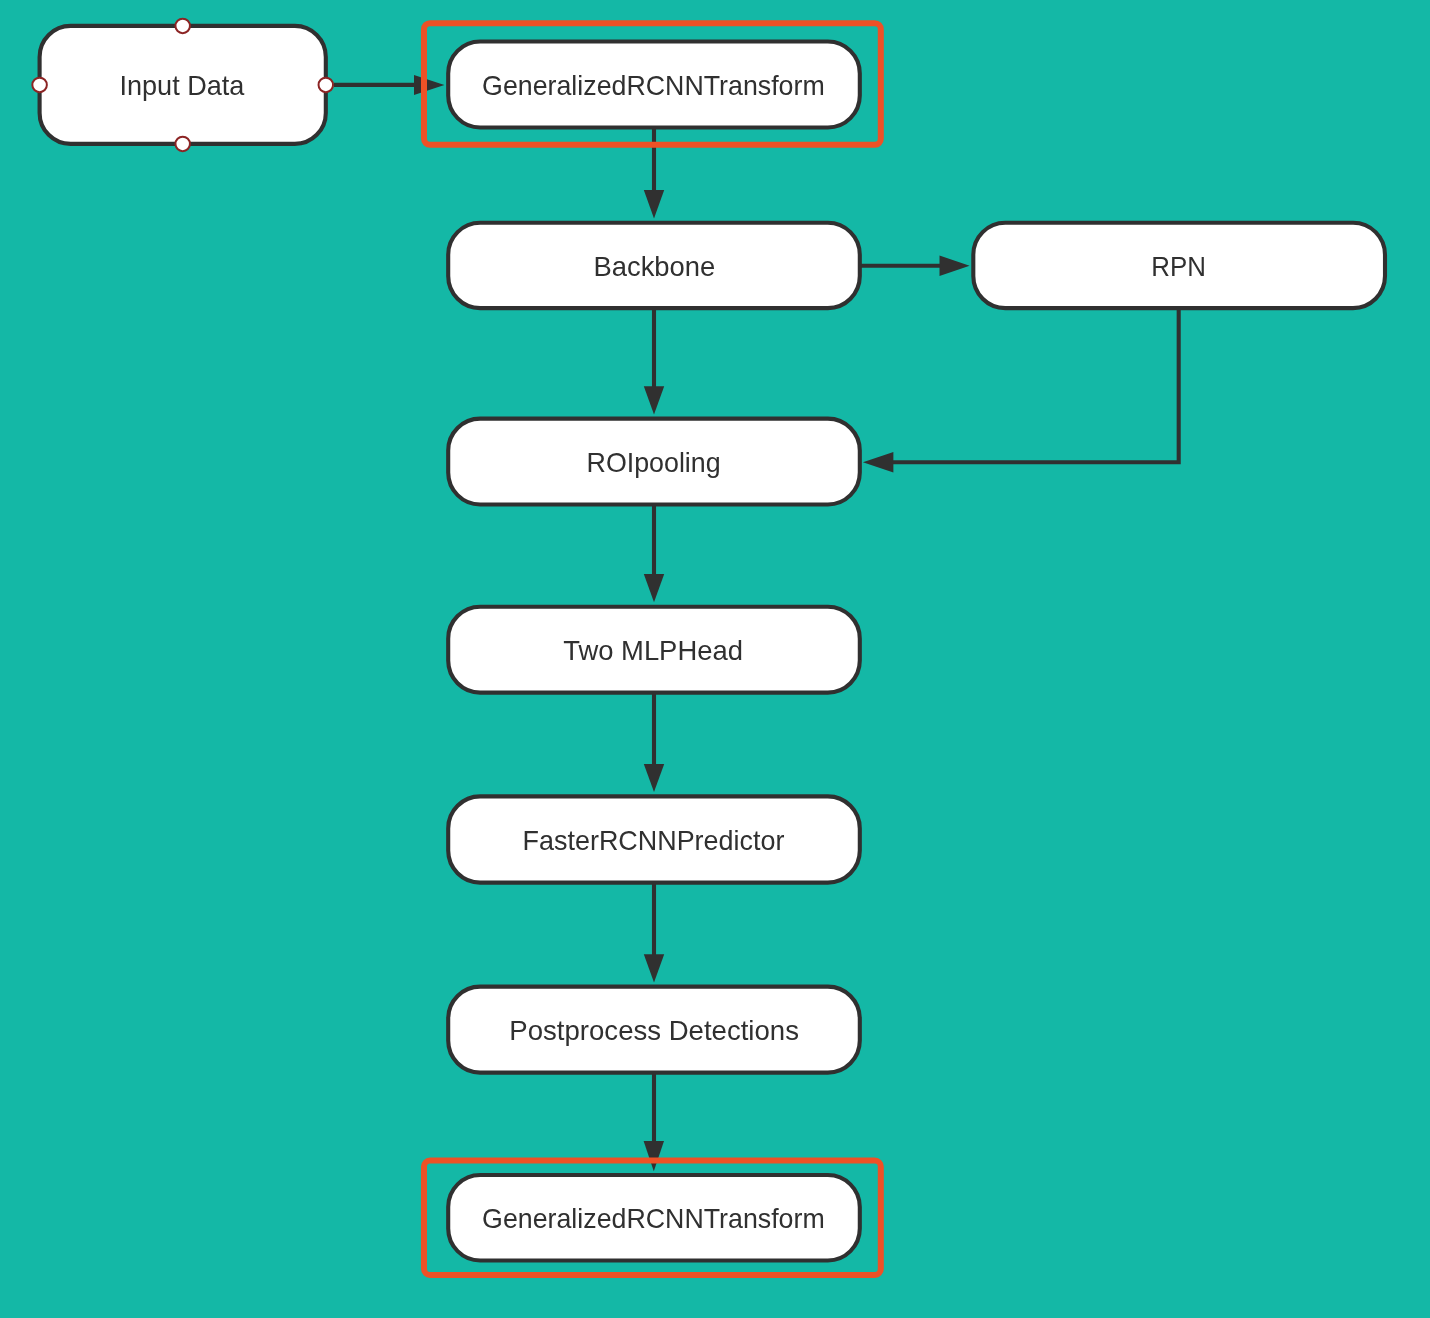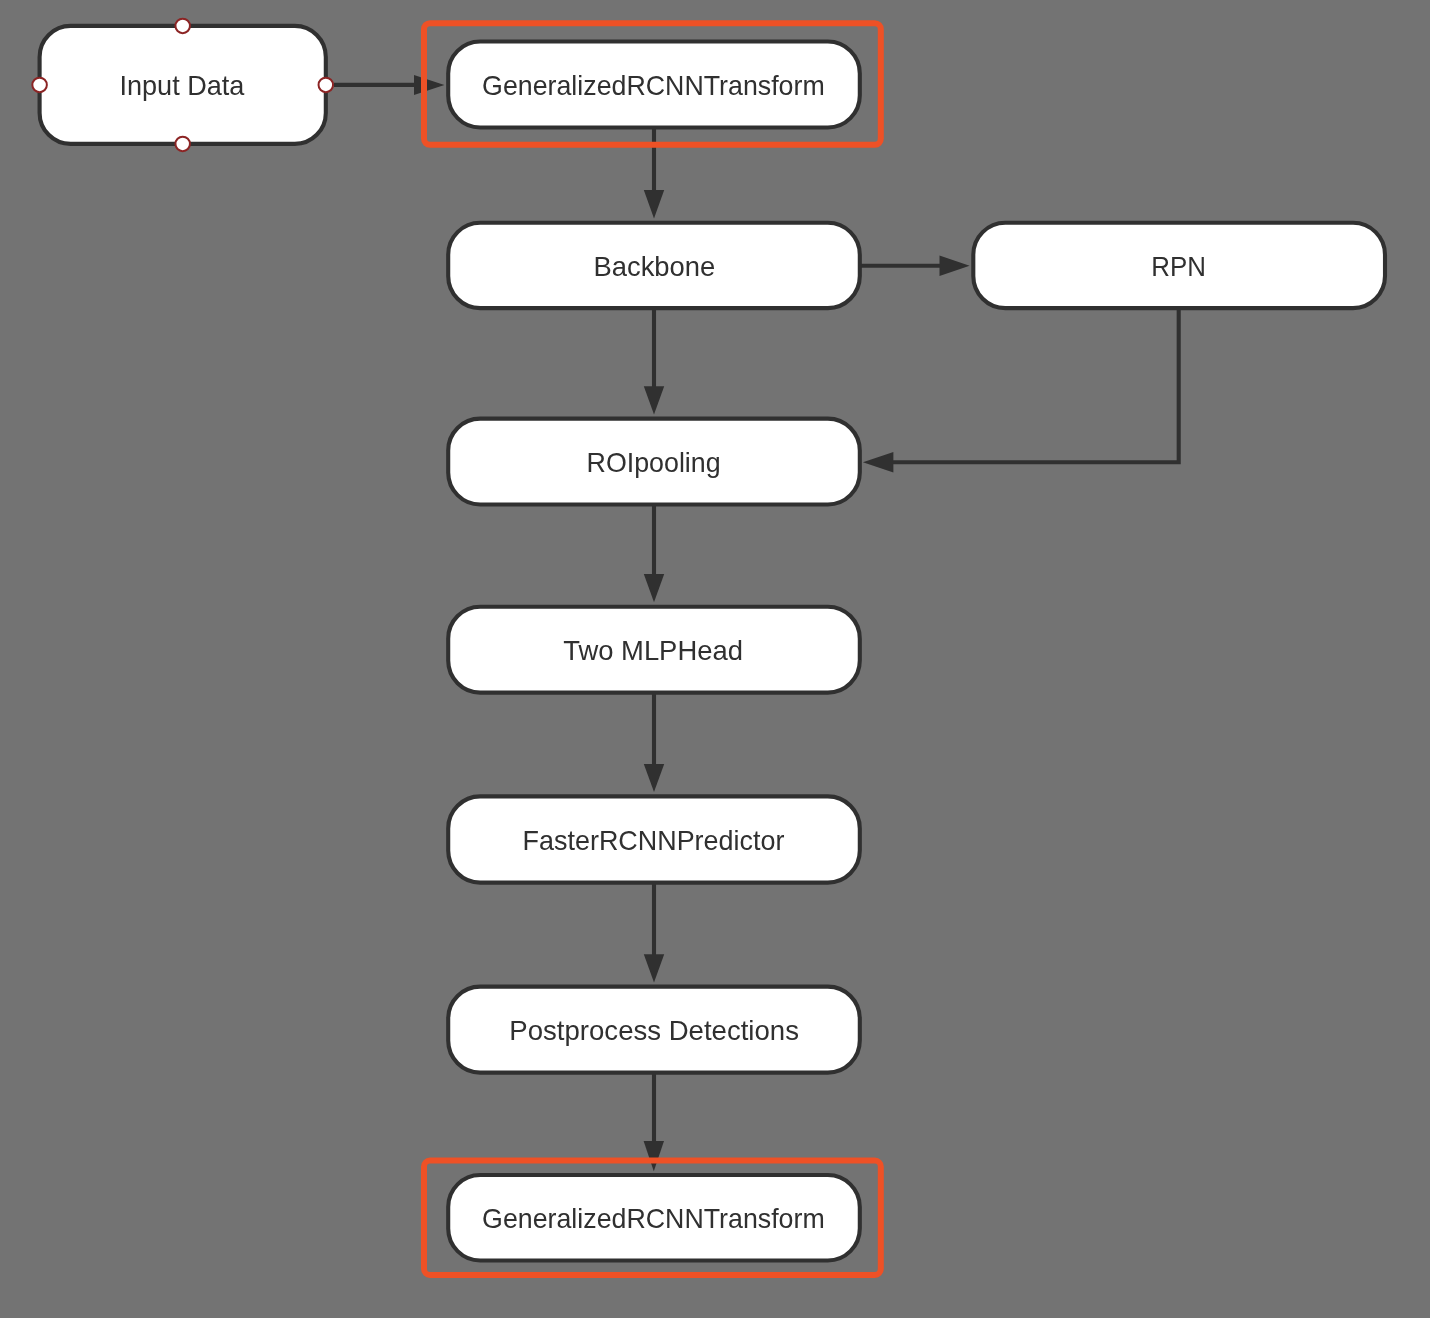--- a/index.html
+++ b/index.html
@@ -1,19 +1,19 @@
 <!DOCTYPE html>
 <html><head>
 <meta charset="utf-8">
 <title>Faster R-CNN Flowchart</title>
 <style>
   html, body { margin:0; padding:0; background:#ffffff; }
   body { width:1430px; height:1318px; overflow:hidden;
          font-family:"Liberation Sans", sans-serif; }
-  #canvas { position:relative; width:1430px; height:1318px; background:#737373; }
+  #canvas { position:relative; width:1430px; height:1318px; background:#14b8a6; }
   svg#diagram { position:absolute; left:0; top:0; width:1430px; height:1318px; display:block;
                 shape-rendering:geometricPrecision; }
   .node-shape { fill:#ffffff; stroke:#303030; stroke-width:4.1; }
   .node-label { font-family:"Liberation Sans", sans-serif; font-size:27.6px; fill:#303030;
                 text-anchor:middle; -webkit-font-smoothing:antialiased;
                 transform:translateZ(0); }
   .edge-line { stroke:#303030; stroke-width:4.1; fill:none; stroke-linecap:butt;
                stroke-linejoin:miter; }
   .edge-head { fill:#303030; stroke:none; }
   .port      { fill:#ffffff; stroke:#8c2424; stroke-width:2.0; }

